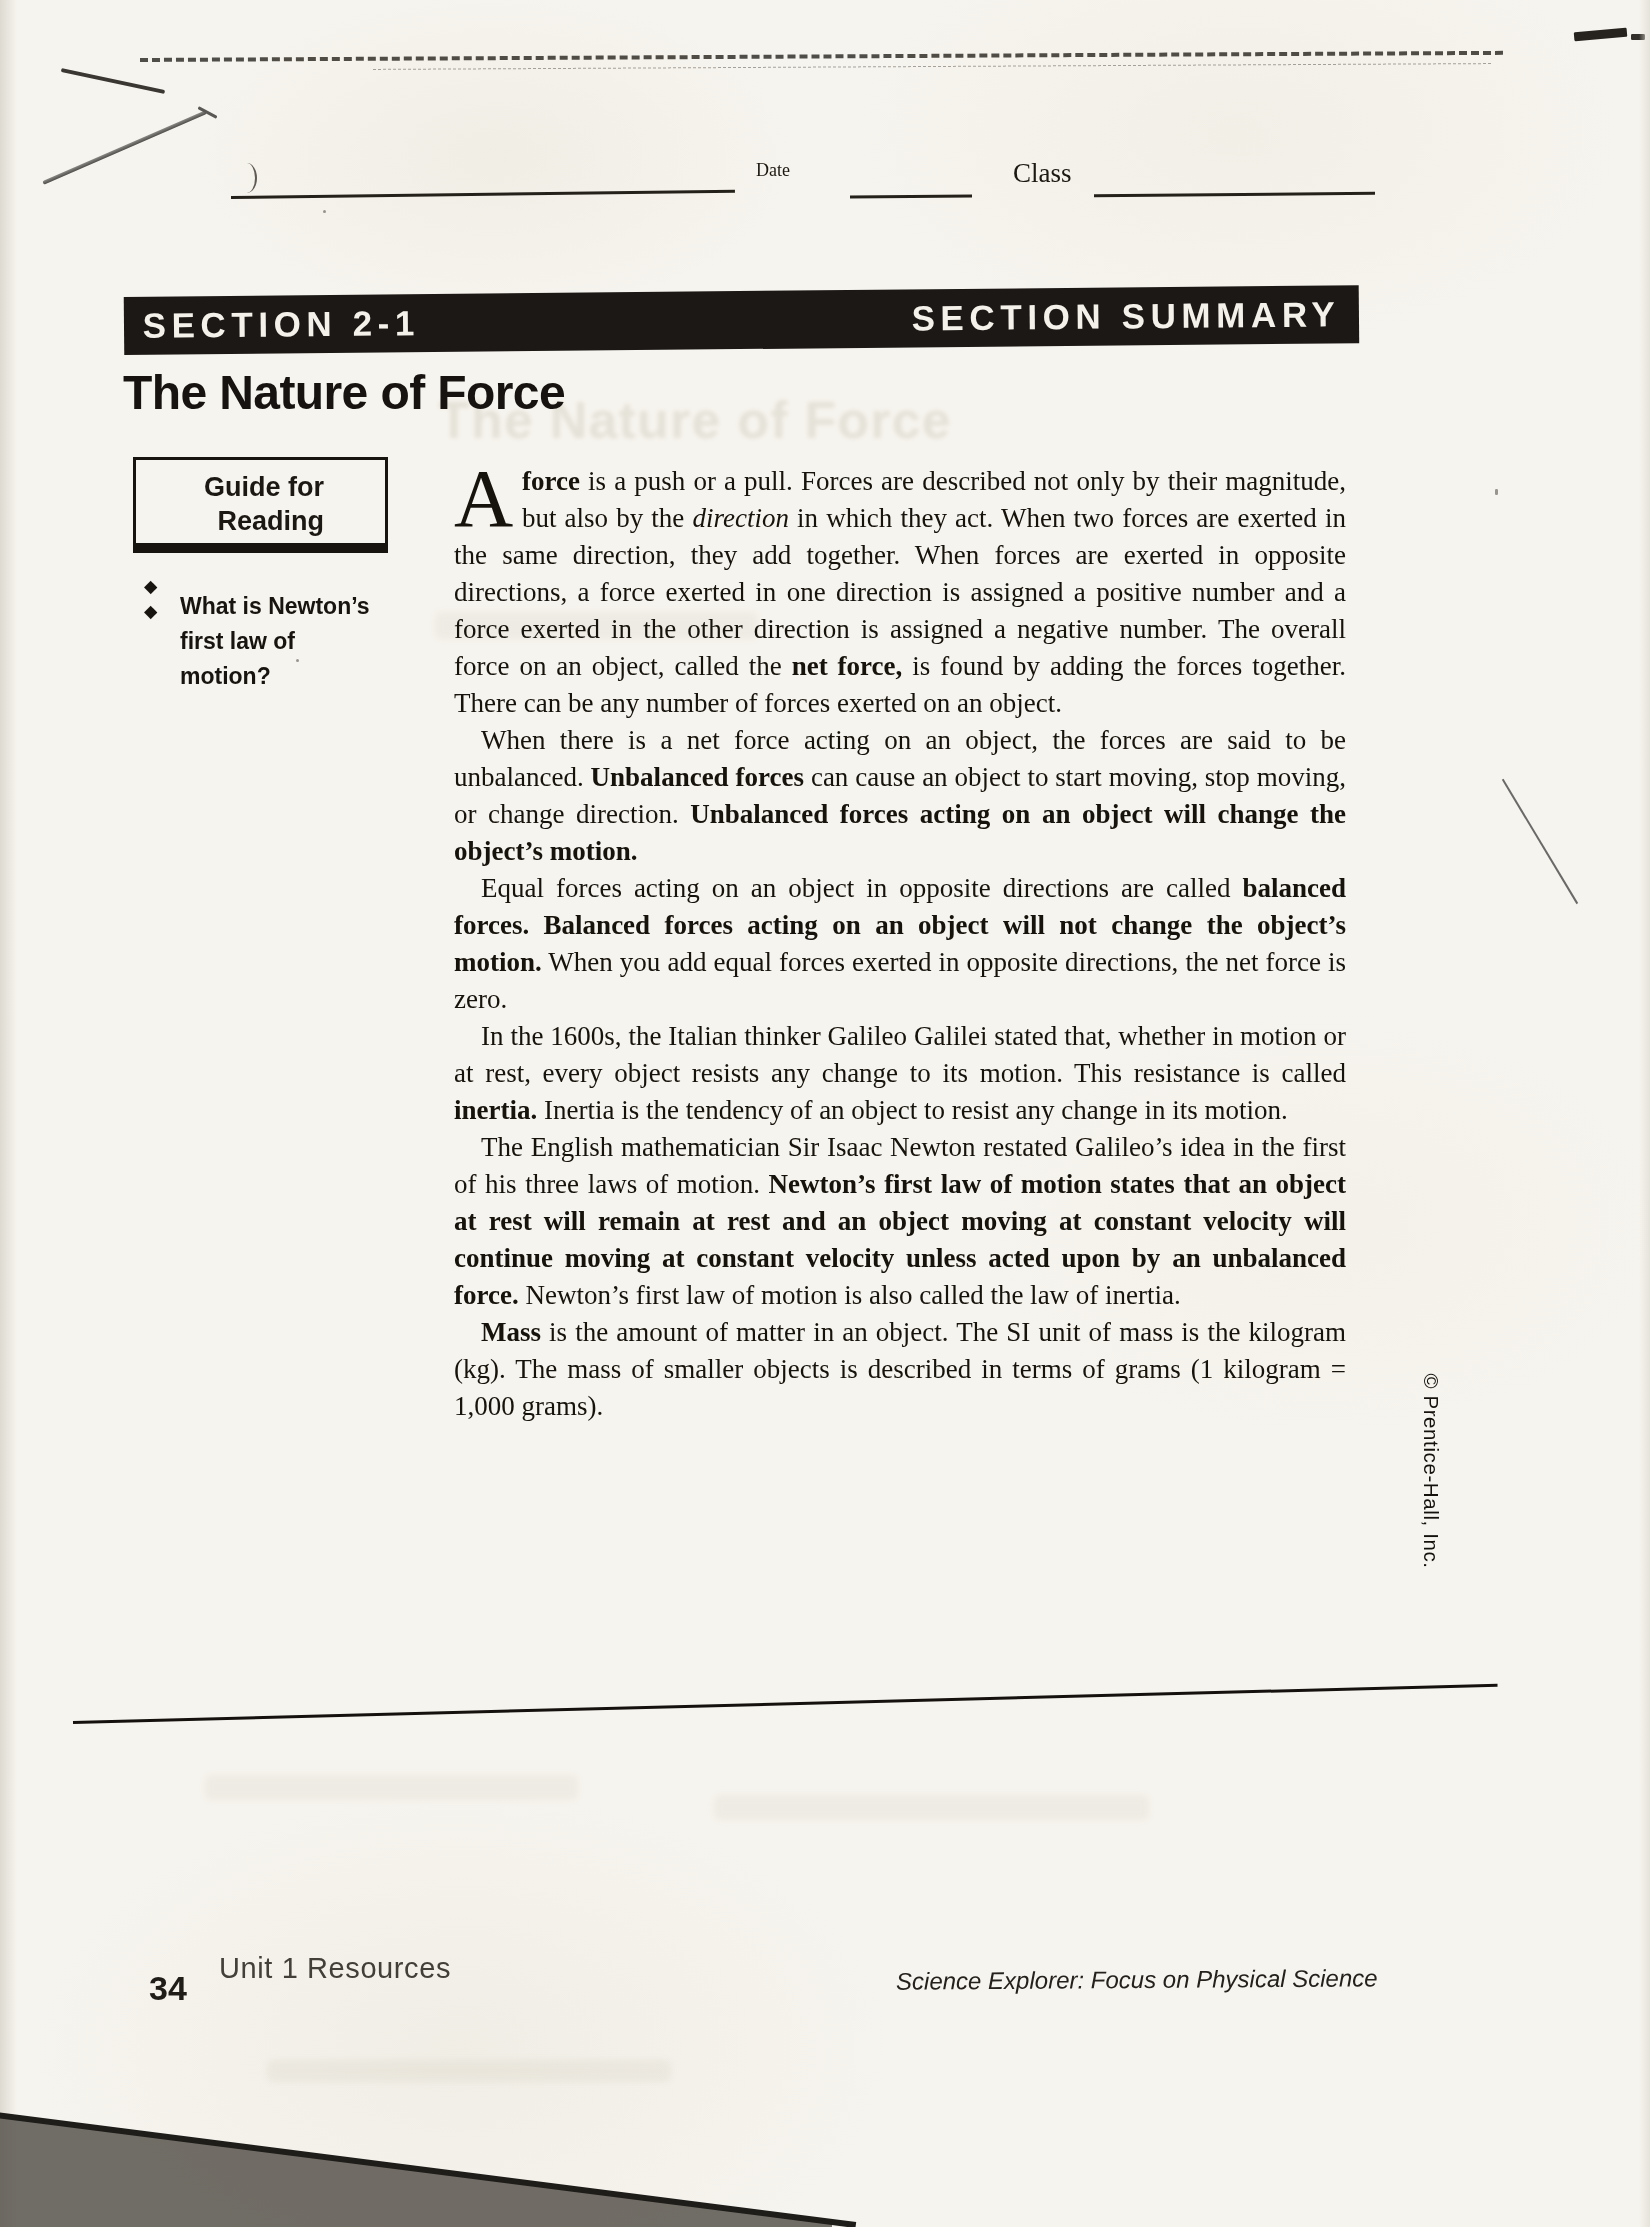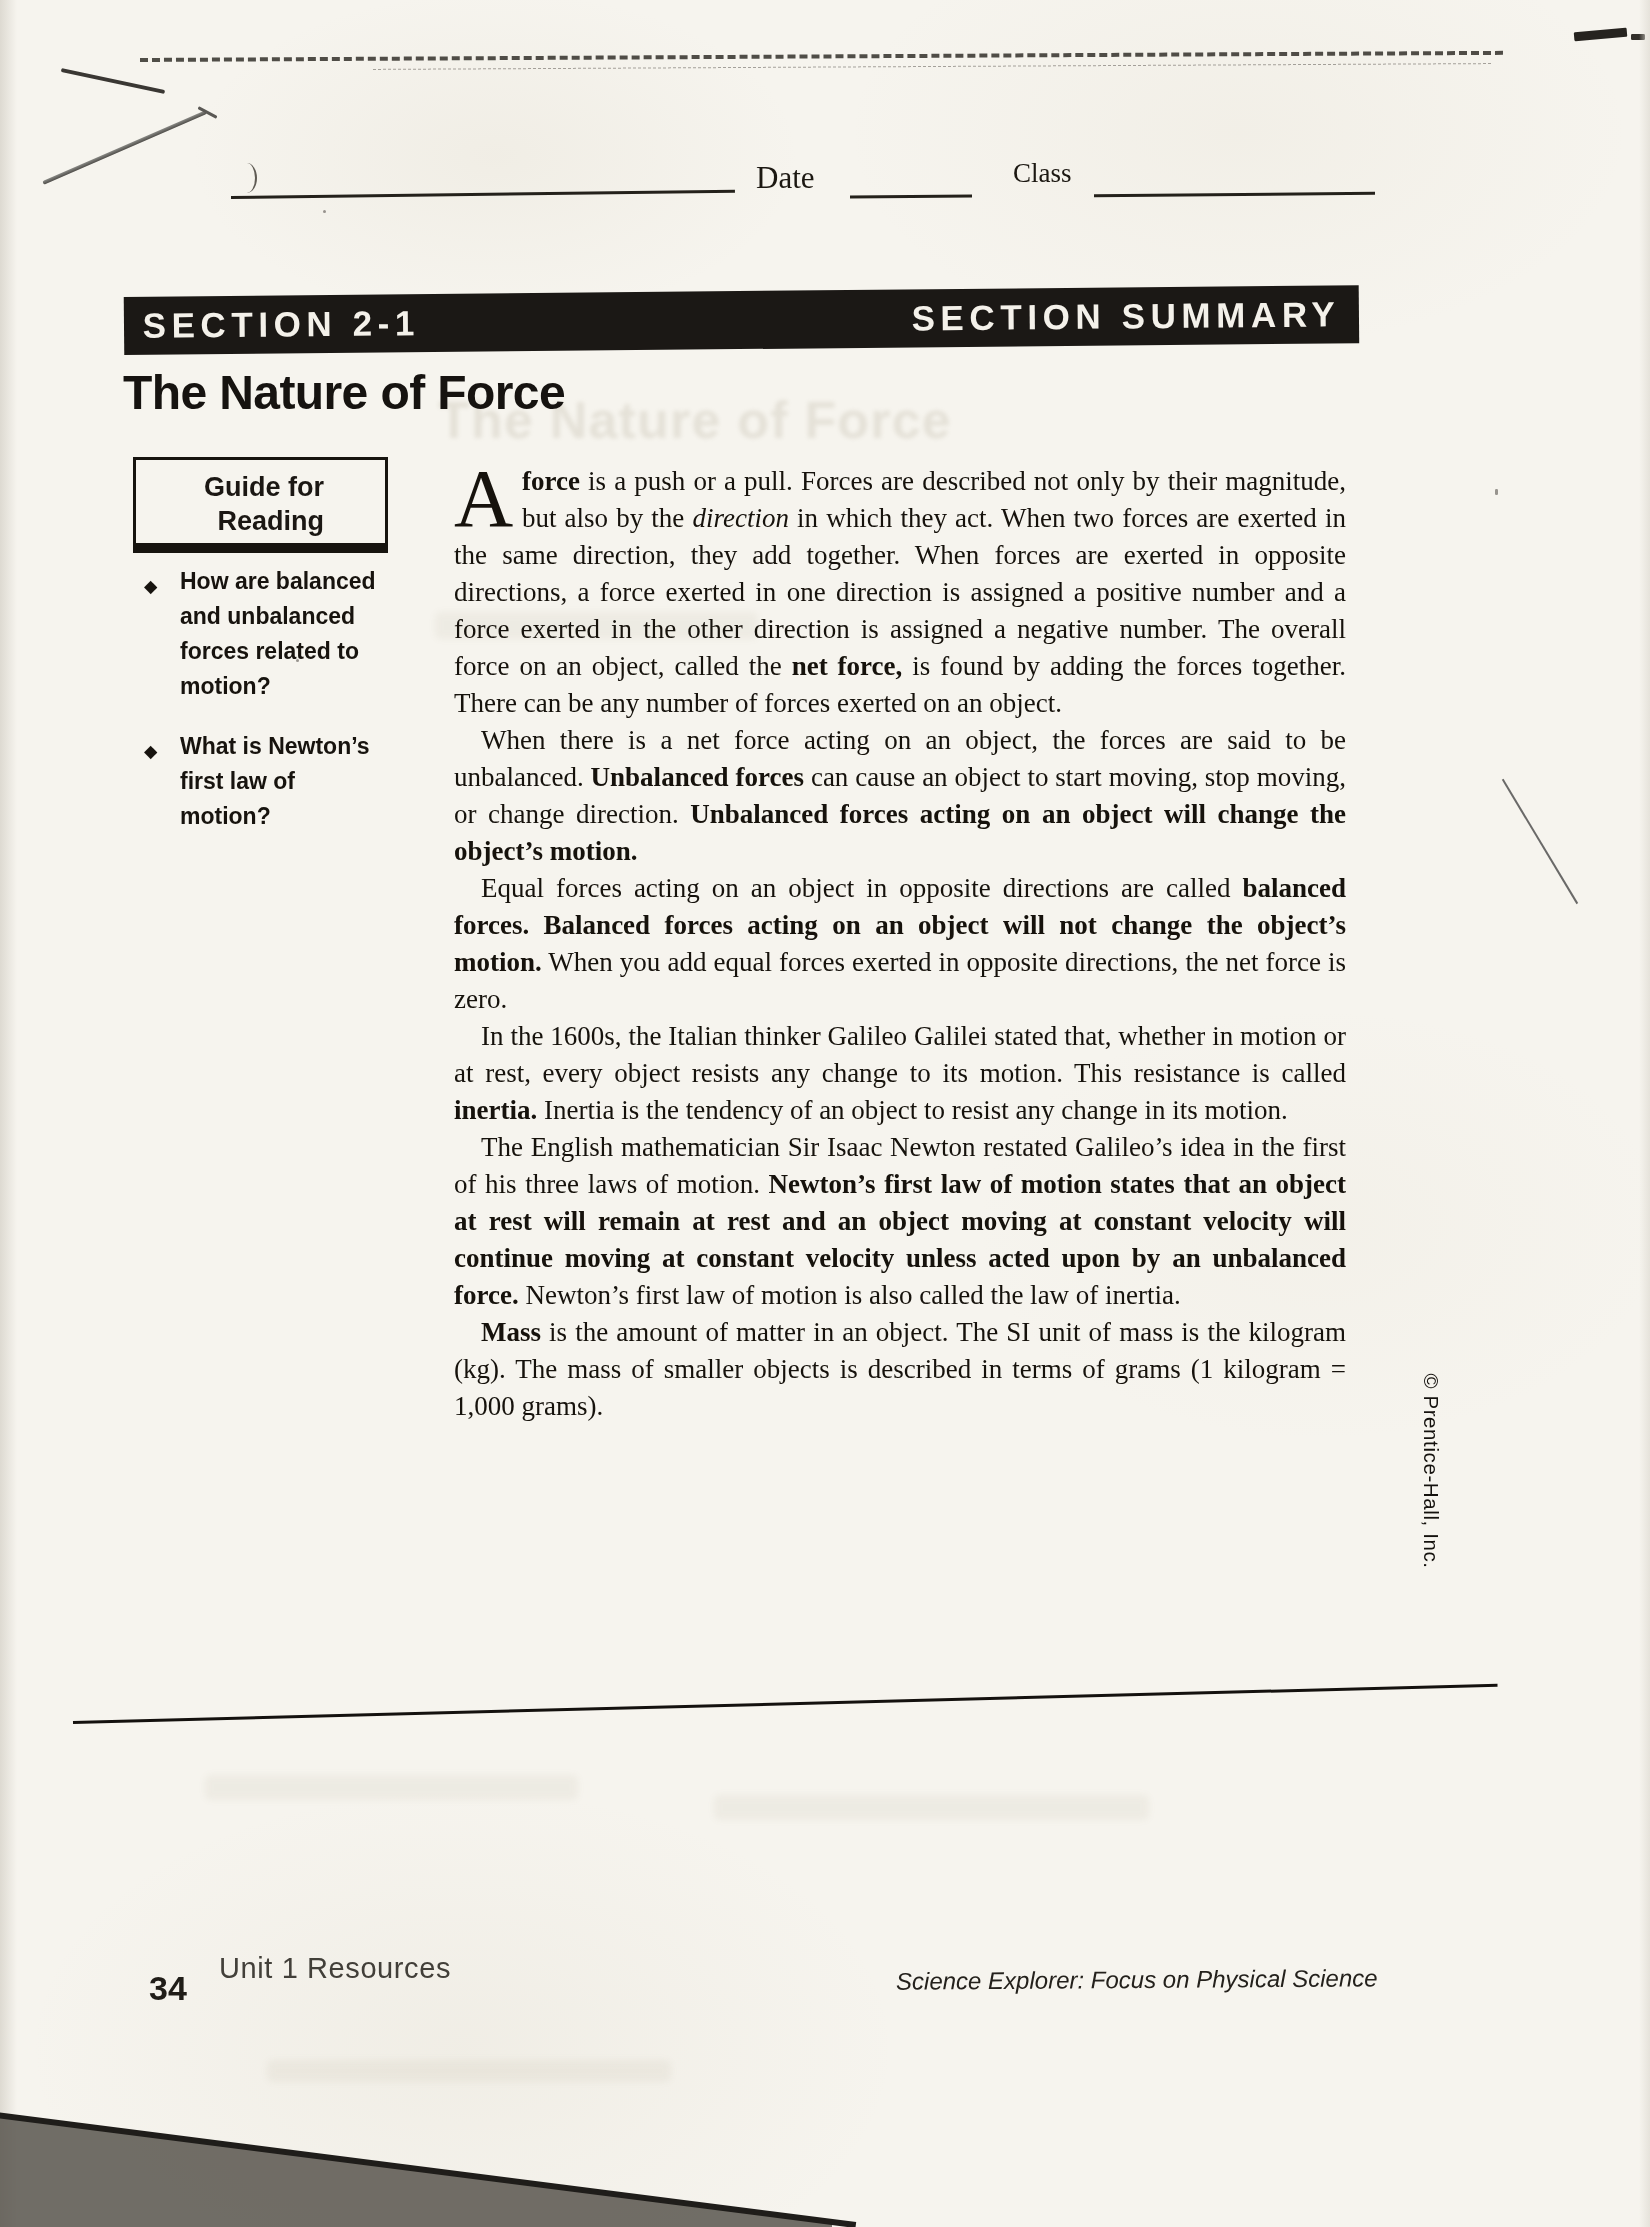--- a/index.html
+++ b/index.html
@@ -37,21 +37,21 @@
   .ghost-title{left:438px;top:390px;font-size:52px;font-weight:700;letter-spacing:1.2px;color:#8d8266;opacity:.16;filter:blur(1.9px);white-space:nowrap;}
   .ghost-bar{background:#8a7f5f;opacity:.07;filter:blur(3.7px);border-radius:5px;}
   .g1{left:435px;top:612px;width:323px;height:27px;}
   .g2{left:205px;top:1775px;width:373px;height:25px;}
   .g3{left:714px;top:1795px;width:435px;height:25px;}
   .g4{left:267px;top:2060px;width:404px;height:22.4px;}
 
   
   .head-row{font-family:"Liberation Serif",serif;color:#1c1812;}
   .name-line{left:231px;top:196px;width:504px;height:0;border-bottom:3.1px solid #24211b;transform:rotate(-.7deg);transform-origin:left center;}
-  .date-label{left:756px;top:160px;font-size:31px;}
+  .date-label{left:756px;top:160px;font-size:18px;}
   .date-line{left:850px;top:195px;width:122px;height:0;border-bottom:3.1px solid #24211b;transform:rotate(-.5deg);}
   .class-label{left:1013px;top:158px;font-size:27px;}
   .class-line{left:1094px;top:193px;width:281px;height:0;border-bottom:3.1px solid #24211b;transform:rotate(-.5deg);}
 
   
   .banner{left:124px;top:297px;width:1235px;height:58px;background:#1b1815;color:#f4f1ea;
     display:flex;justify-content:space-between;align-items:center;padding:0 18.6px;box-sizing:border-box;
     transform:rotate(-.55deg);transform-origin:left center;}
   .banner span{font-size:35px;font-weight:700;letter-spacing:5.6px;white-space:nowrap;}
 
@@ -121,21 +121,20 @@
   </div>
 
   <div class="abs title">The Nature of Force</div>
 
   <div class="abs guide-box">
     <div class="guide-heading">Guide for Reading</div>
   </div>
   <div class="abs guide-qs">
       <div class="gq">
         <span class="diamond">◆</span>
-        <span class="gq-text">How are balanced and unbalanced forces related to motion?</span>
       </div>
       <div class="gq">
         <span class="diamond">◆</span>
         <span class="gq-text">What is Newton’s first law of motion?</span>
       </div>
     </div>
 
   <div class="abs body-col">
       <p class="para first"><span class="dropcap">A</span><span class="b">force</span><span> is a push or a pull. Forces are described not only by their magnitude, but also by the </span><span class="i">direction</span><span> in which they act. When two forces are exerted in the same direction, they add together. When forces are exerted in opposite directions, a force exerted in one direction is assigned a positive number and a force exerted in the other direction is assigned a negative number. The overall force on an object, called the </span><span class="b">net force,</span><span> is found by adding the forces together. There can be any number of forces exerted on an object.</span></p>
       <p class="para"><span>When there is a net force acting on an object, the forces are said to be unbalanced. </span><span class="b">Unbalanced forces</span><span> can cause an object to start moving, stop moving, or change direction. </span><span class="b">Unbalanced forces acting on an object will change the object’s motion.</span></p>

